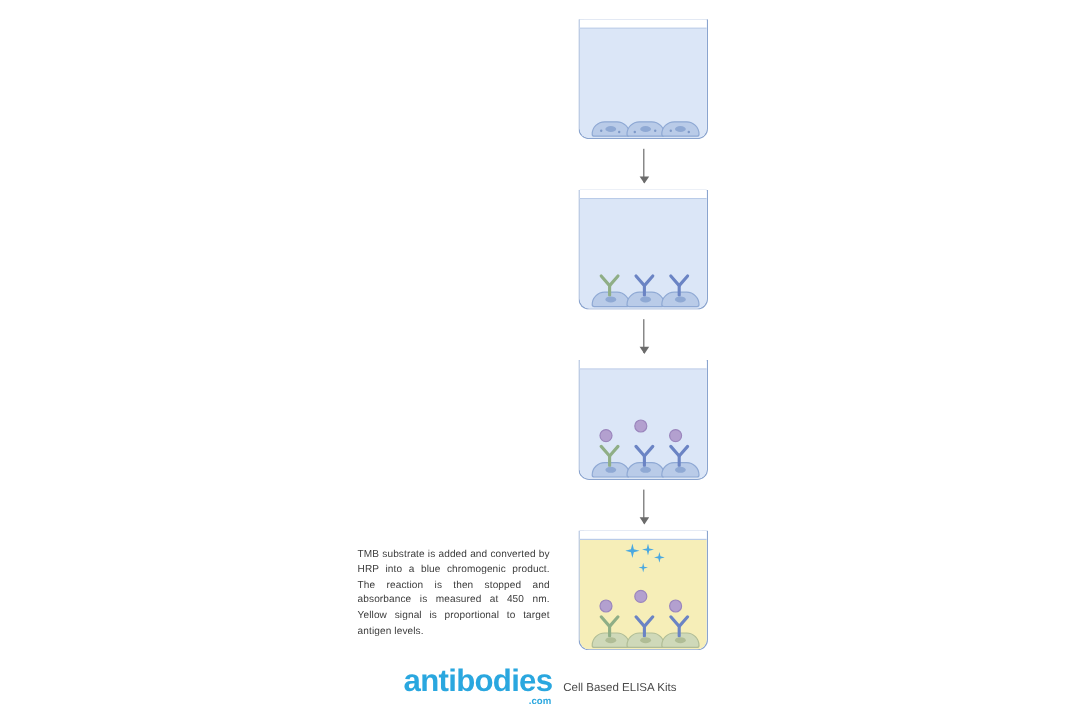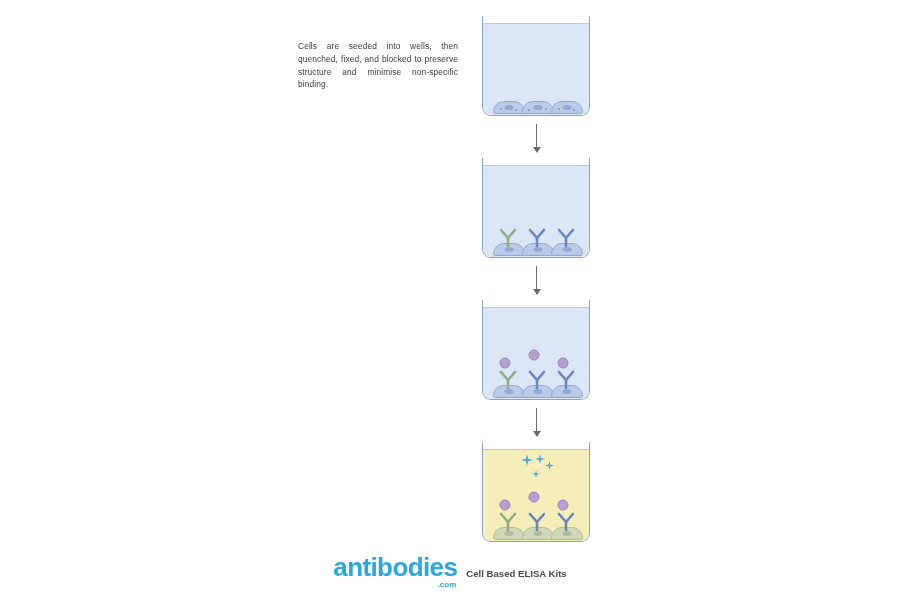--- a/index.html
+++ b/index.html
@@ -134,35 +134,34 @@
     position: absolute;
     right: 1px;
     bottom: -9px;
     font-size: 8px;
     font-weight: 700;
     color: #2aa7df;
     letter-spacing: 0;
   }
   .footer-caption {
     font-size: 9.6px;
-    font-weight: 700;
+    font-weight: 400;
     color: #4a4a4a;
     margin-left: 9px;
     margin-bottom: 1px;
   }
   .sparkle {
     position: absolute;
   }
 </style>
 </head>
 <body>
 
 <div class="canvas">
 
-  <div class="step-text" style="left:298px; top:40px;">Cells are seeded into wells, then quenched, fixed, and blocked to preserve structure and minimise non-specific binding.</div>
 
   <div class="well-wrap" style="left:482px; top:16px;">
     <div class="well" style="height:100px;">
       <div class="well-top-line"></div>
       <div class="liquid" style="height:92px;"></div>
       <div class="rim"></div>
 
       <div class="cell" style="left:10px;">
         <div class="nucleus"></div>
         <div class="dot" style="left:6px; top:6px;"></div>
@@ -272,20 +271,21 @@
       <div class="ab" style="left:74px; bottom:30px; width:12px; height:12px;">
         <svg width="12" height="12" viewBox="0 0 12 12">
           <circle cx="6" cy="6" r="5" fill="#b3a0cf" stroke="#9b86bd" stroke-width="1"></circle>
         </svg>
       </div>
     </div>
   </div>
 
   <div class="arrow" style="left:536px; top:408px; height:28px;"></div>
 
+  <div class="step-text" style="left:298px; top:455px;">TMB substrate is added and converted by HRP into a blue chromogenic product. The reaction is then stopped and absorbance is measured at 450 nm. Yellow signal is proportional to target antigen levels.</div>
 
   <div class="well-wrap" style="left:482px; top:442px;">
     <div class="well" style="height:100px;">
       <div class="well-top-line"></div>
       <div class="liquid yellow" style="height:92px;"></div>
       <div class="rim"></div>
 
       <div class="cell" style="left:10px; background:#cfd9b9; border-color:#b0bd96;">
         <div class="nucleus" style="background:#b0bd96;"></div>
       </div>

